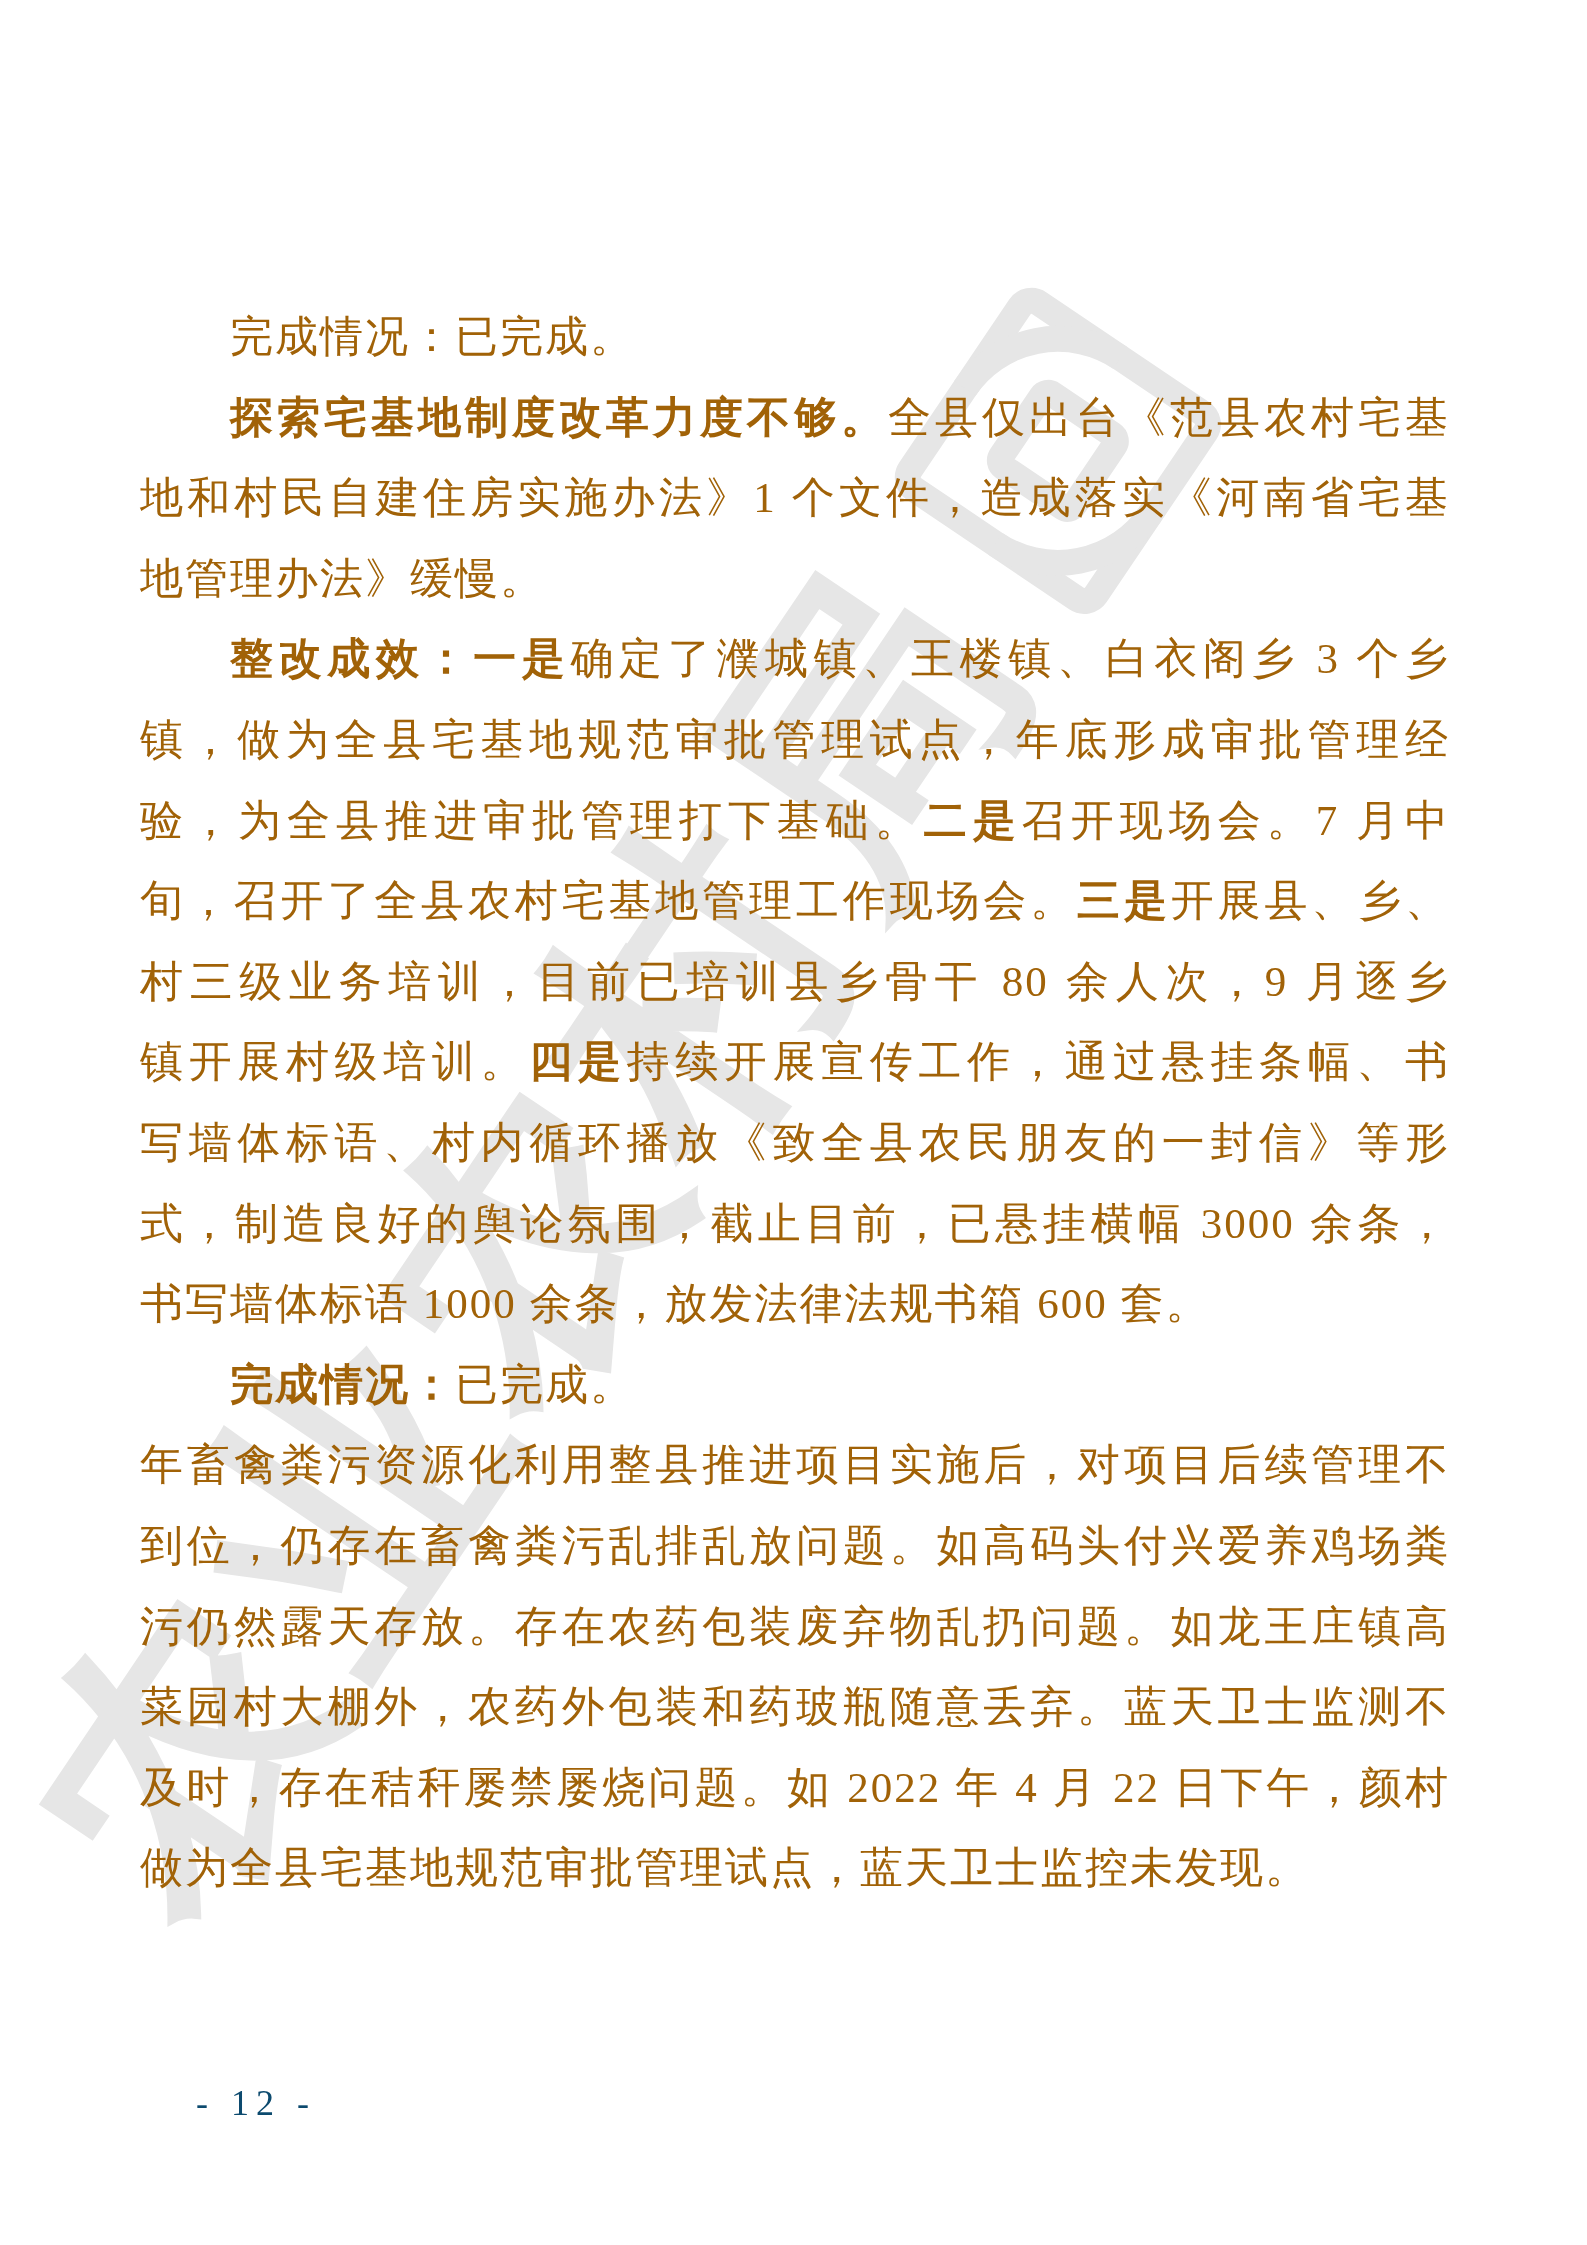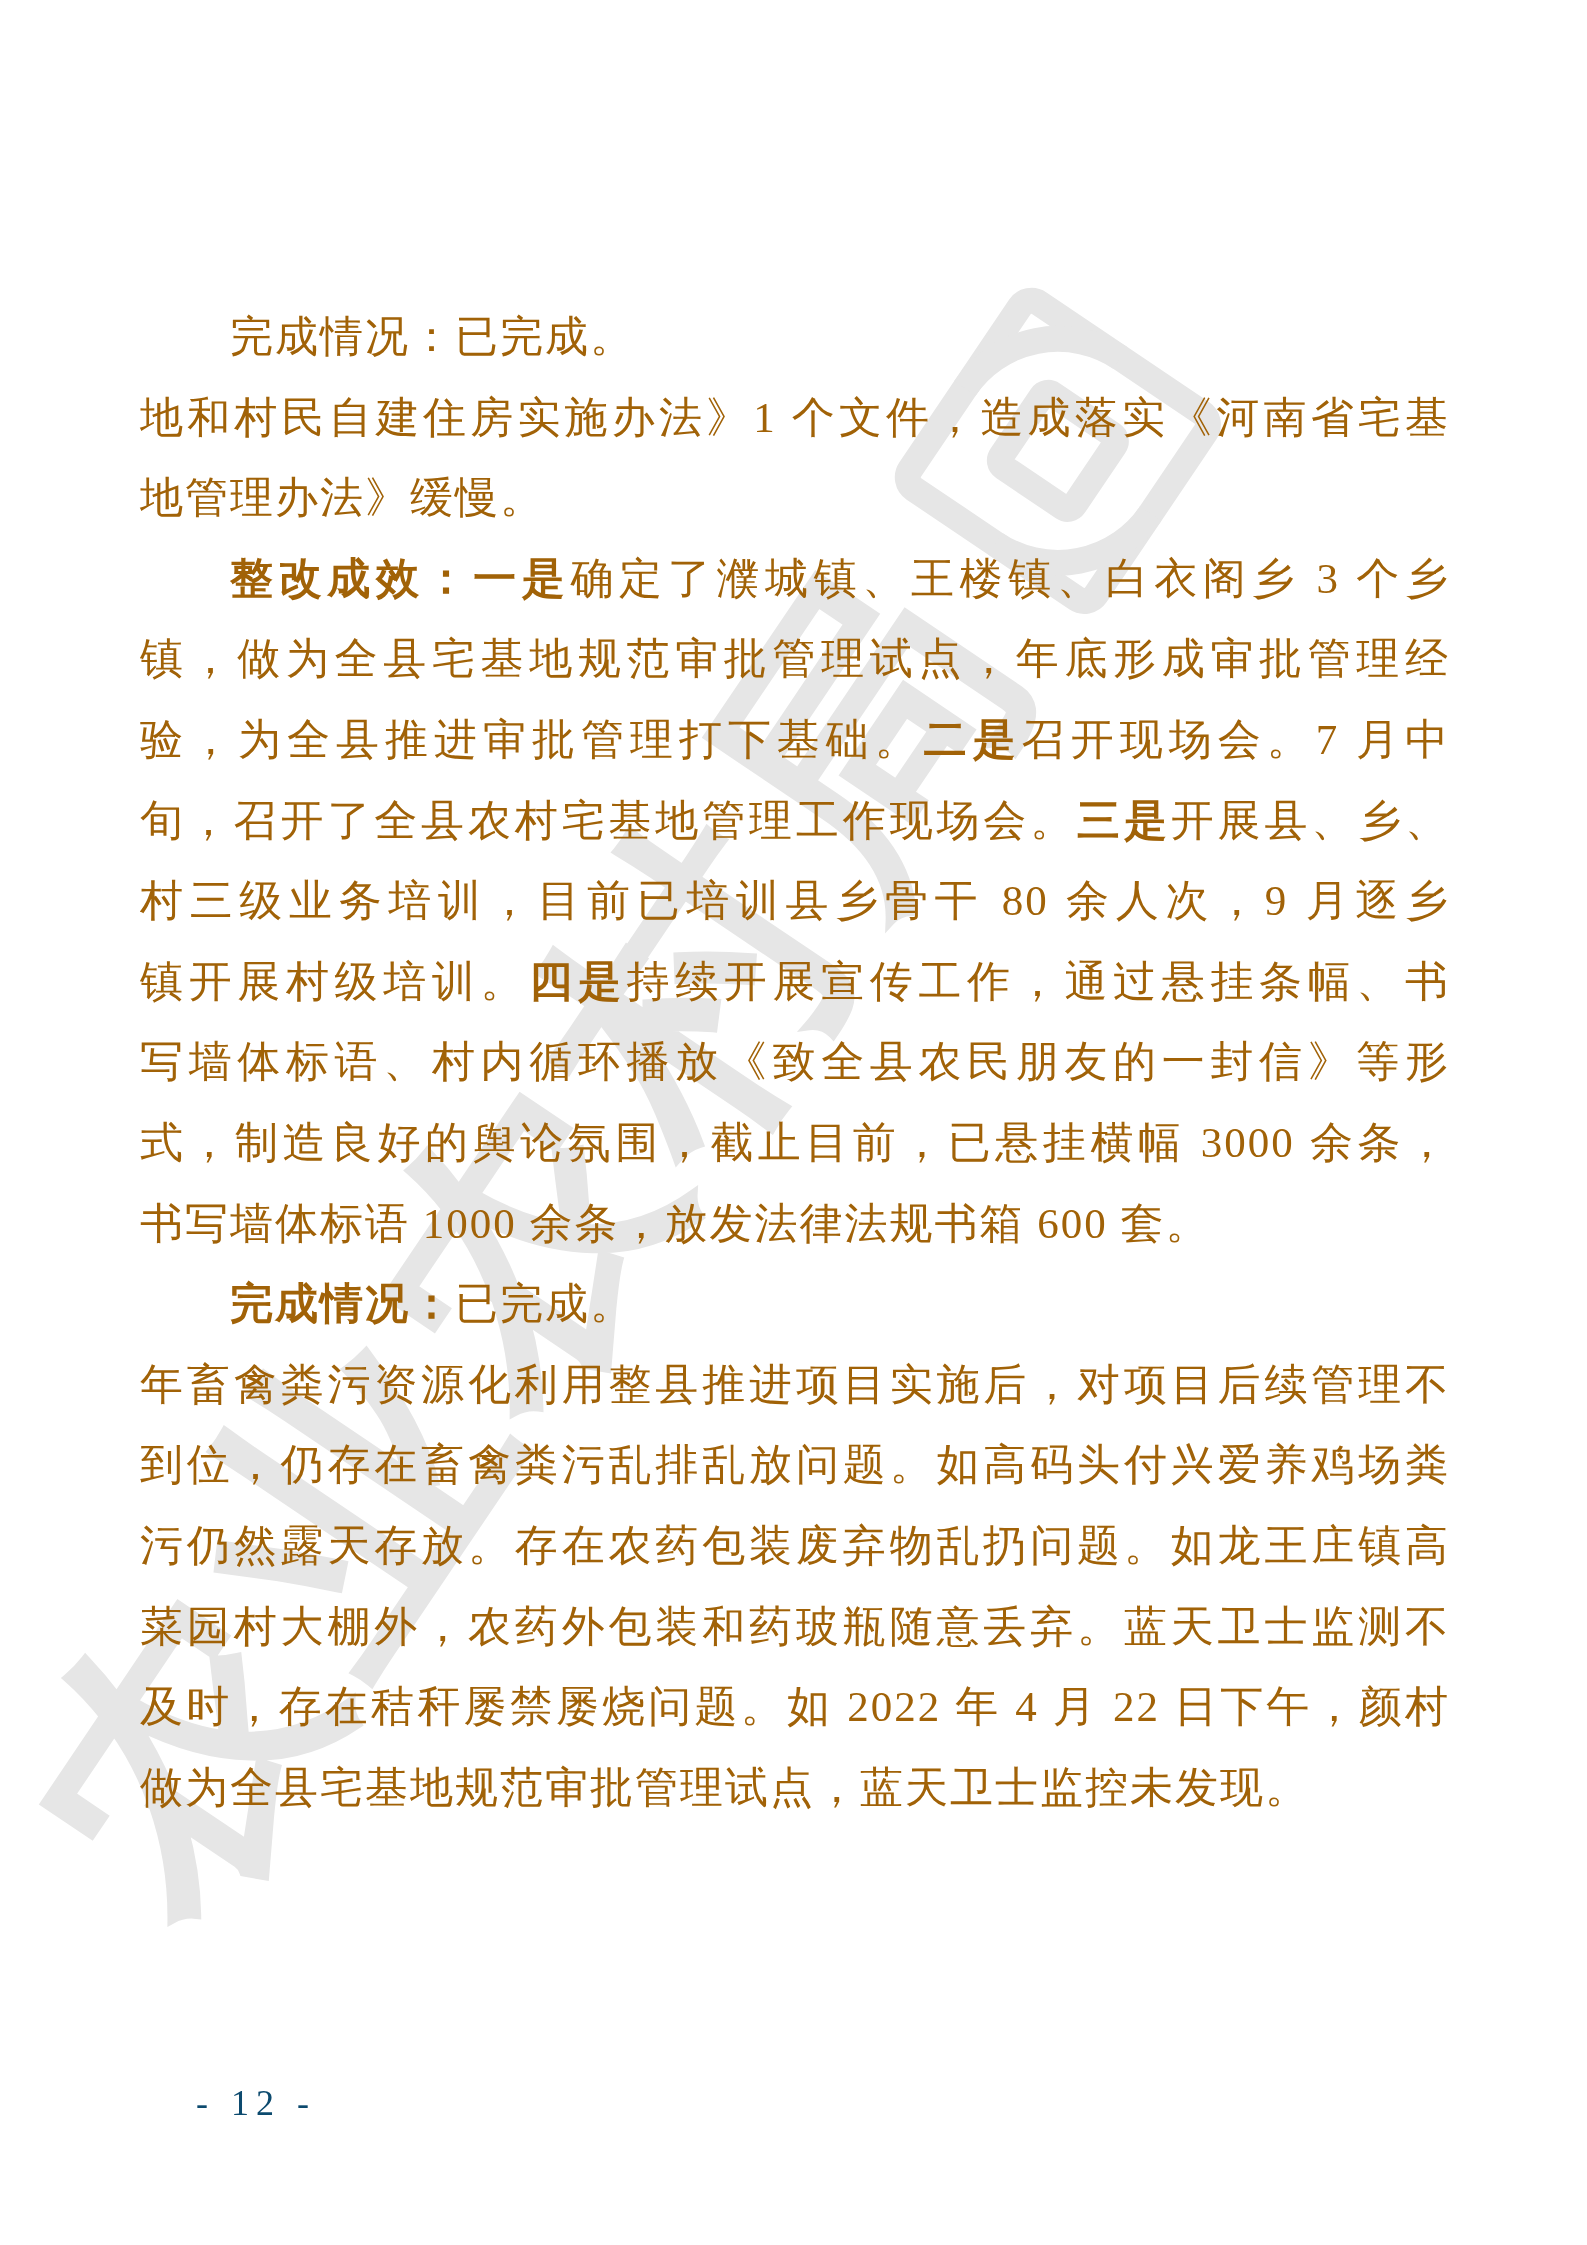--- a/index.html
+++ b/index.html
@@ -80,20 +80,21 @@
         <rect x="38" y="38" width="224" height="224" rx="14"></rect>
         <rect x="106" y="106" width="88" height="88" rx="8"></rect>
         <path d="M38 150 A 112 112 0 0 0 150 262"></path>
         <path d="M262 150 A 112 112 0 0 0 150 38"></path>
       </g>
     </svg>
   </div>
 
   <div class="doc-body">
       <div class="line indent"><span>完成情况：已完成。</span></div>
+      <div class="line indent stretch"><span class="b">探索宅基地制度改革力度不够。</span><span>全县仅出台《范县农村宅基</span></div>
       <div class="line stretch"><span>地和村民自建住房实施办法》1 个文件，造成落实《河南省宅基</span></div>
       <div class="line"><span>地管理办法》缓慢。</span></div>
       <div class="line indent stretch"><span class="b">整改成效：一是</span><span>确定了濮城镇、王楼镇、白衣阁乡 3 个乡</span></div>
       <div class="line stretch"><span>镇，做为全县宅基地规范审批管理试点，年底形成审批管理经</span></div>
       <div class="line stretch"><span>验，为全县推进审批管理打下基础。</span><span class="b">二是</span><span>召开现场会。7 月中</span></div>
       <div class="line stretch"><span>旬，召开了全县农村宅基地管理工作现场会。</span><span class="b">三是</span><span>开展县、乡、</span></div>
       <div class="line stretch"><span>村三级业务培训，目前已培训县乡骨干 80 余人次，9 月逐乡</span></div>
       <div class="line stretch"><span>镇开展村级培训。</span><span class="b">四是</span><span>持续开展宣传工作，通过悬挂条幅、书</span></div>
       <div class="line stretch"><span>写墙体标语、村内循环播放《致全县农民朋友的一封信》等形</span></div>
       <div class="line stretch"><span>式，制造良好的舆论氛围，截止目前，已悬挂横幅 3000 余条，</span></div>

